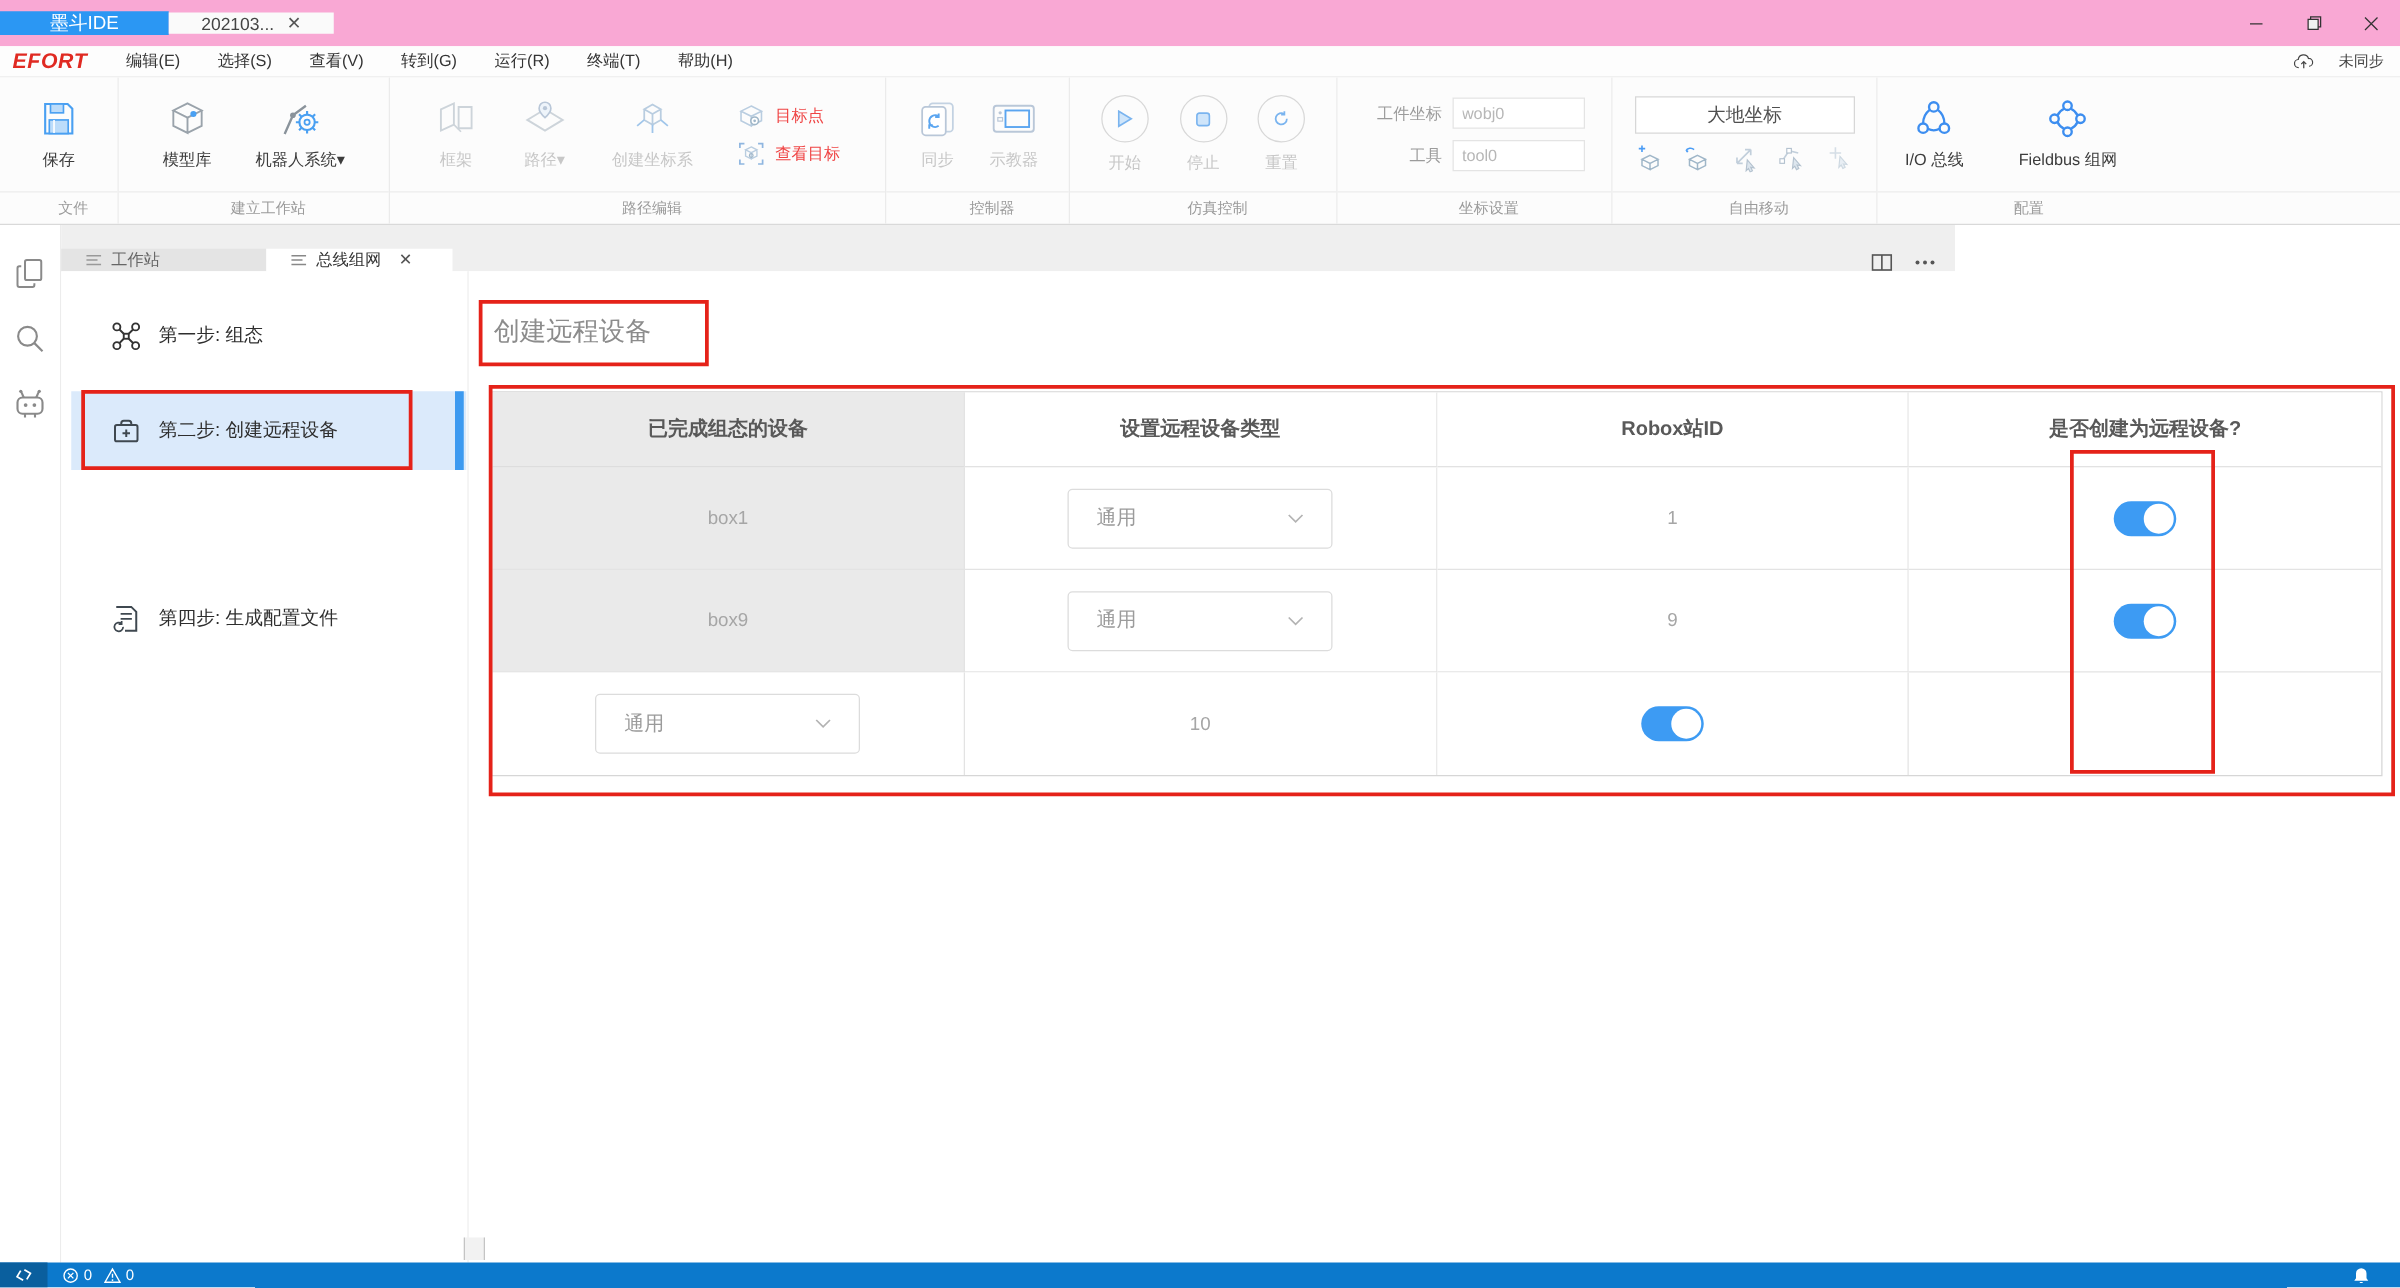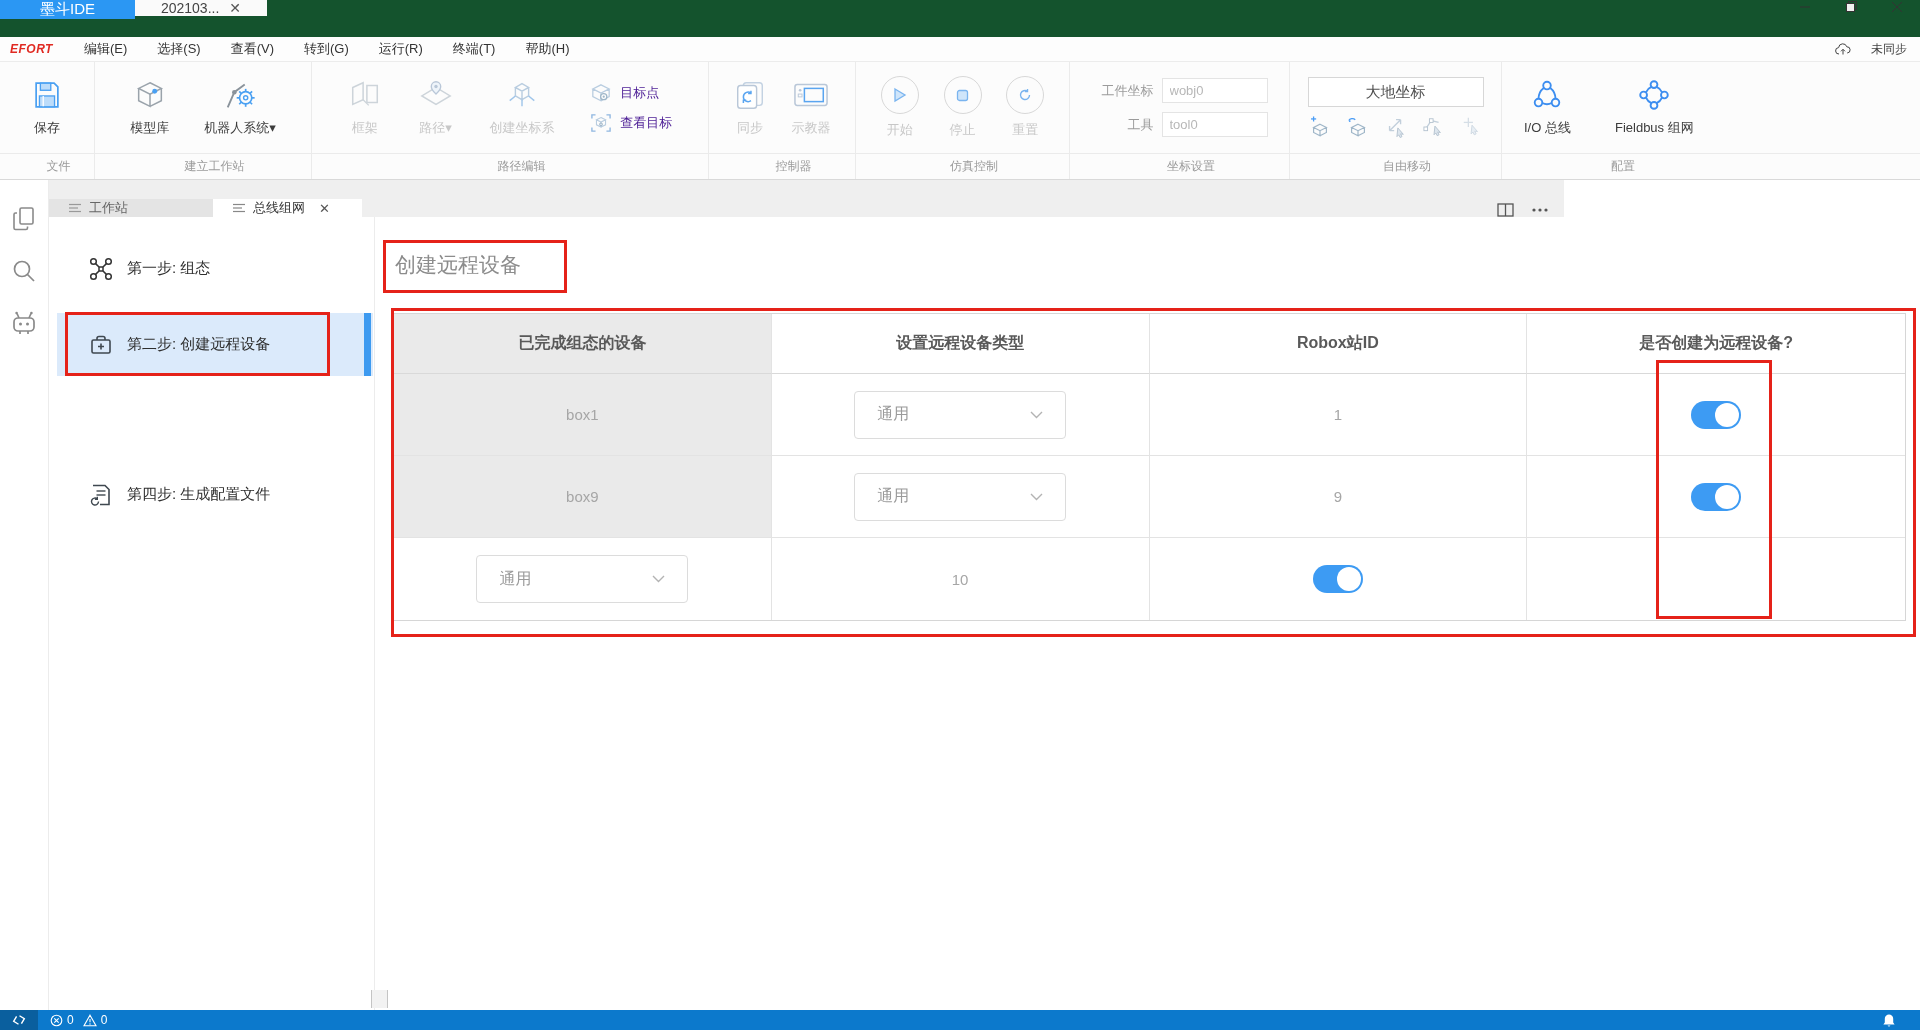--- a/index.html
+++ b/index.html
@@ -1,42 +1,42 @@
 <!DOCTYPE html>
 <html><head>
 <meta charset="utf-8">
 <style>
   * { box-sizing: border-box; margin: 0; padding: 0; }
   html,body { width:1920px; height:1030px; overflow:hidden; }
   body { font-family:"Liberation Sans","DejaVu Sans",sans-serif; background:#fff; position:relative; color:#333; }
   svg { display:block; }
 
   
-  .titlebar { height:37px; background:#14532d; display:flex; align-items:flex-start; }
+  .titlebar { height:37px; background:#f9a8d4; display:flex; align-items:center; }
   .app-tab { width:135px; background:#2b97f3; color:#fff; font-size:15px; display:flex; align-items:center; justify-content:center; }
   .doc-tab { width:132px; background:#fafafa; display:flex; align-items:center; justify-content:center; gap:10px; font-size:14px; color:#444; }
   .doc-tab .tab-close { color:#555; font-size:14px; cursor:pointer; }
   .win-controls { margin-left:auto; display:flex; }
   .win-btn { width:46px; display:flex; align-items:center; justify-content:center; color:#333; }
 
   
   .menubar { height:25px; background:#fdfdfd; display:flex; align-items:center; font-size:13px; color:#333; border-bottom:1px solid #ececec; }
-  .efort-logo { color:#e02a22; font-style:italic; font-weight:bold; font-size:12px; letter-spacing:.5px; margin:0 16px 0 10px; }
+  .efort-logo { color:#e02a22; font-style:italic; font-weight:bold; font-size:17px; letter-spacing:.5px; margin:0 16px 0 10px; }
   .menu-item { padding:0 15px; }
   .sync-status { margin-left:auto; display:flex; align-items:center; gap:20px; font-size:12px; color:#444; padding-right:13px; }
 
   
   .toolbar { height:118px; background:#fcfcfc; border-bottom:1px solid #d9d9d9; display:flex; }
   .tgroup { display:flex; flex-direction:column; border-right:1px solid #ebebeb; }
   .tgroup:last-child { border-right:none; }
   .tgroup .tools { flex:1; display:flex; align-items:center; justify-content:space-evenly; border-bottom:1px solid #ebebeb; }
   .tgroup .glabel { height:25px; line-height:25px; text-align:center; color:#9b9b9b; font-size:12px;margin-left:23px; }
   .titem { display:flex; flex-direction:column; align-items:center; gap:7px; font-size:13px; color:#3c3c3c; }
   .titem.disabled { color:#c7c7c7; }
-  .titem-sm { display:flex; align-items:center; gap:8px; font-size:13px; color:#4c1d95; }
+  .titem-sm { display:flex; align-items:center; gap:8px; font-size:13px; color:#ef4444; }
   .stacked { display:flex; flex-direction:column; gap:10px; }
   .coord-row { display:flex; align-items:center; gap:8px; }
   .coord-row .flabel { width:62px; text-align:right; color:#9b9b9b; font-size:13px; }
   .coord-row input { width:106px; height:25px; border:1px solid #e4e4e4; background:#fff; color:#b7b7b7; font-size:13px; padding:0 7px; font-family:inherit; }
   .freemove { display:flex; flex-direction:column; align-items:center; gap:9px; }
   .world-select { width:176px; height:30px; border:1px solid #d7d7d7; background:#fff; display:flex; align-items:center; justify-content:center; font-size:15px; color:#4f4f4f; }
   .mini-icons { display:flex; gap:14px; }
   .circle-btn { width:38px; height:38px; border:1px solid #d8d8d8; border-radius:50%; display:flex; align-items:center; justify-content:center; }
 
   

